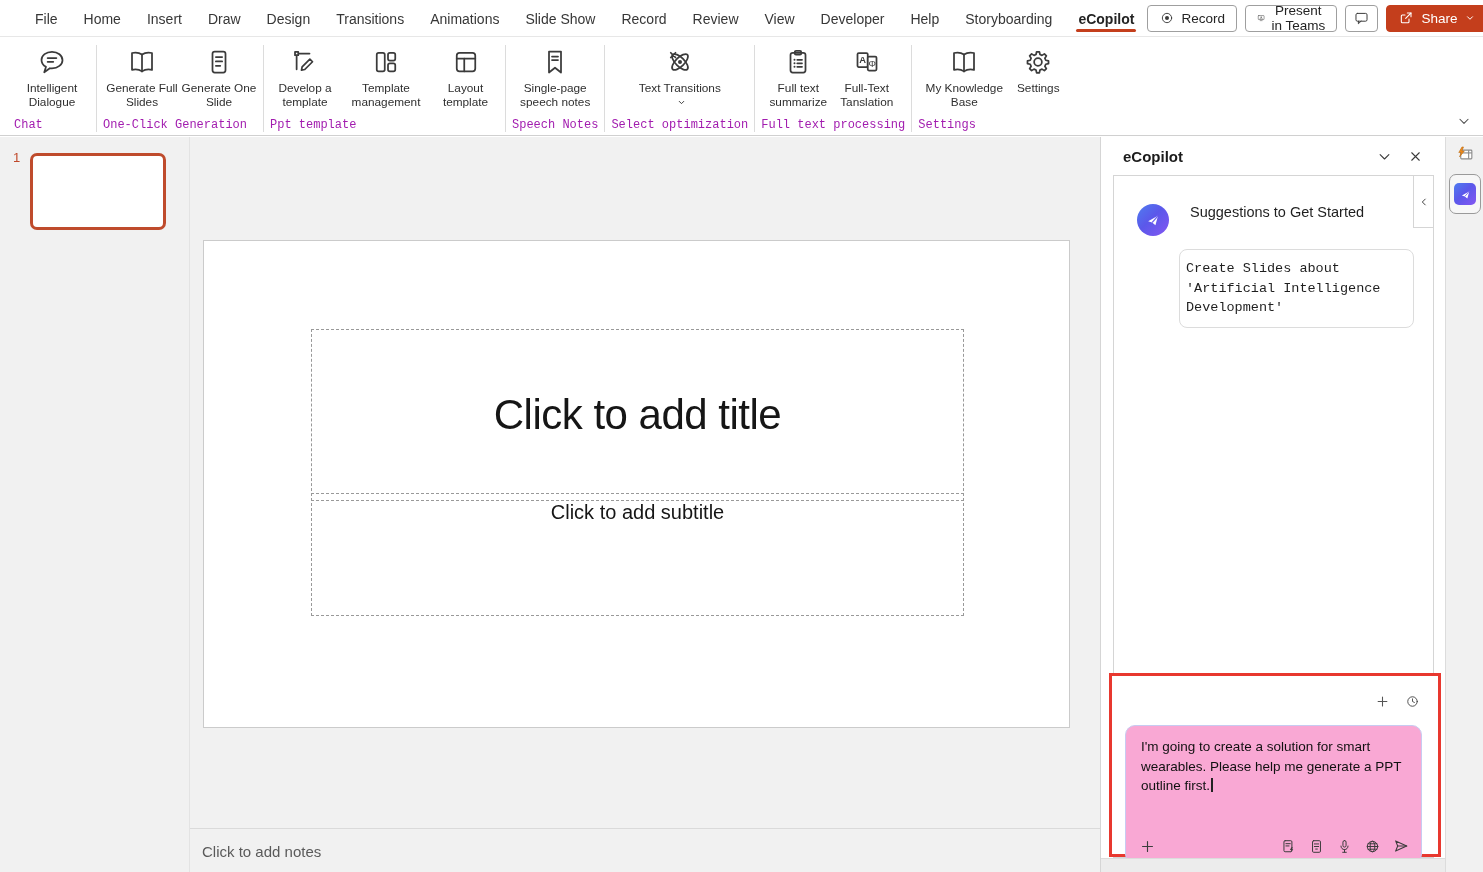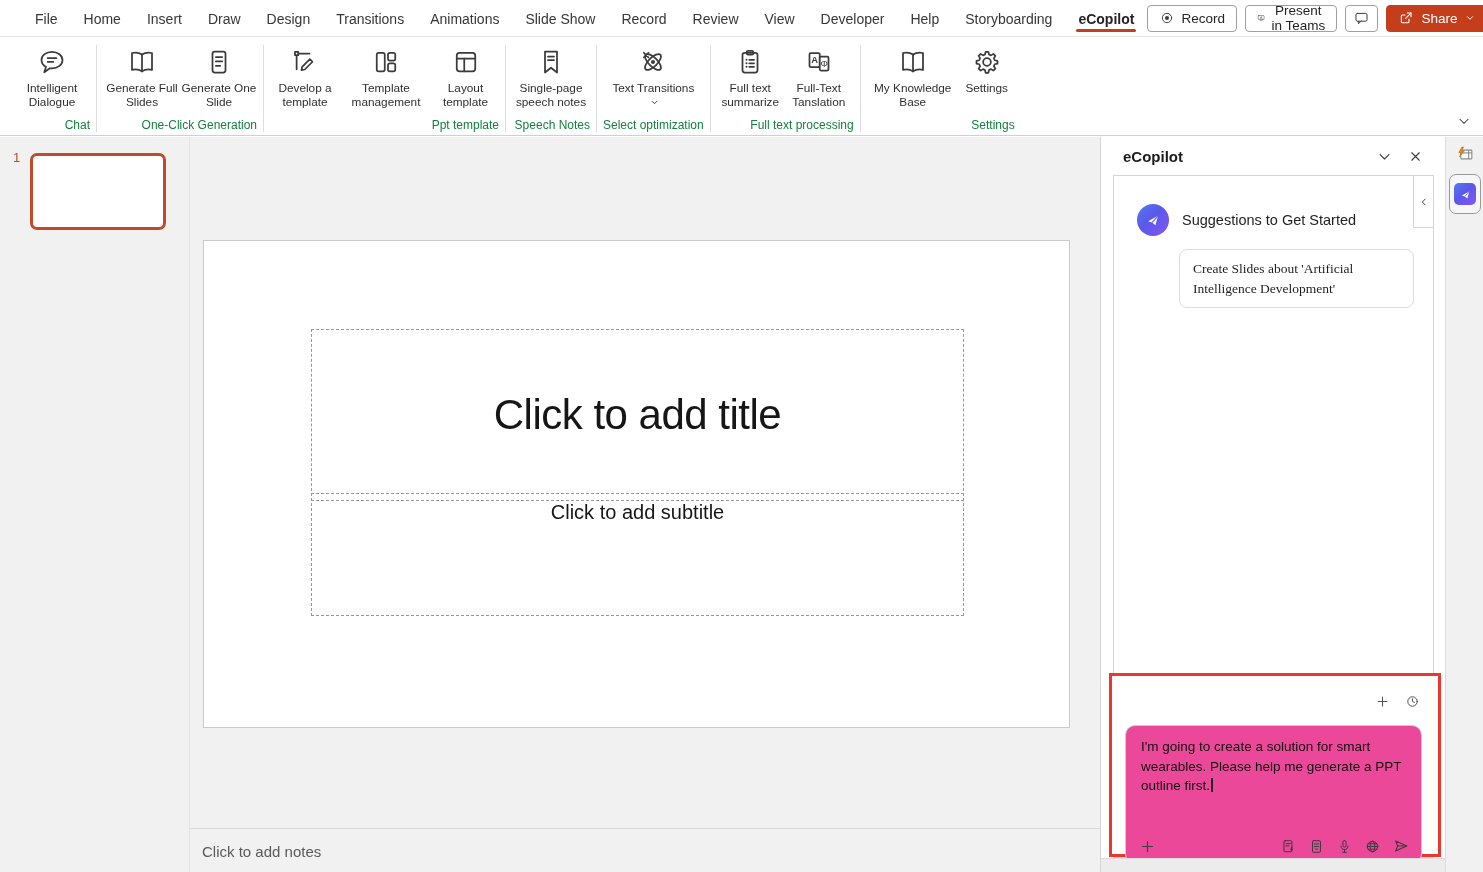--- a/index.html
+++ b/index.html
@@ -26,21 +26,21 @@
   
   .ribbon { position:absolute; top:36px; left:0; right:0; height:100px; background:#fff;
             border-top:1px solid #e7e7e7; border-bottom:1px solid #d0d0d0; }
   .rb-groups { display:flex; align-items:stretch; height:99px; padding:2px 0 0 10px; }
   .rb-group { display:flex; flex-direction:column; padding:0 4px; }
   .rb-buttons { flex:1; display:flex; justify-content:center; }
   .rb-btn { display:flex; flex-direction:column; align-items:center; padding-top:7px;
             background:transparent; border:none; font-family:inherit; cursor:default; }
   .rb-icon { height:32px; display:flex; align-items:center; justify-content:center; }
   .rb-label { margin-top:3px; font-size:11.8px; line-height:14px; color:#2f2f2f; text-align:center; }
-  .rb-caption { height:20px; font-size:12px; color:#15803d; text-align:right; white-space:nowrap; padding-top:2px; }
+  .rb-caption { height:20px; font-size:12px; color:#a21caf; text-align:left; white-space:nowrap; padding-top:2px;font-family:Liberation Mono, monospace; }
   .rb-sep { width:1px; background:#dcdcdc; margin:6px 2px 4px; }
   .w52{width:56px}.w66{width:67px}.w70{width:70px}.w74{width:76px}.w78{width:78px}.w90{width:92px}.w100{width:84px}
   .rb-btn .cap74{max-width:74px; display:inline;}
   .dd-chip { display:inline-block; vertical-align:-1px; margin-left:3px; }
   .ribbon-collapse { position:absolute; right:12px; bottom:4px; background:none; border:none; }
   svg.ic { stroke:#3b3b3b; fill:none; stroke-width:1.4; stroke-linecap:round; stroke-linejoin:round; }
   svg.ic .fl { fill:#3b3b3b; stroke:none; }
   svg.ic text { fill:#3b3b3b; stroke:none; font-family:"Liberation Sans",sans-serif; }
 
   
@@ -67,35 +67,35 @@
              border-left:1px solid #d5d5d5; }
   .cp-header { position:absolute; top:0; left:0; right:0; height:38px; display:flex; align-items:center;
                padding:0 14px 0 22px; }
   .cp-title { font-size:15px; font-weight:700; color:#1b1b1b; flex:1; }
   .cp-hicon { padding:3px 8px; background:none; border:none; display:flex; }
   .cp-card { position:absolute; left:12px; right:11px; top:38px; bottom:14px; background:#fff;
              border:1px solid #d5d5d5; }
   .cp-collapse { position:absolute; top:0; right:0; width:20px; height:52px; background:#fff;
                  border:none; border-left:1px solid #d5d5d5; border-bottom:1px solid #d5d5d5;
                  display:flex; align-items:center; justify-content:center; }
-  .sugg-row { position:absolute; top:28px; left:23px; right:24px; display:flex; align-items:center; gap:13px; }
+  .sugg-row { position:absolute; top:28px; left:23px; right:24px; display:flex; align-items:flex-start; gap:21px; }
   .cp-logo { width:32px; height:32px; border-radius:50%; flex:0 0 32px;
              background:linear-gradient(135deg,#4f7df0 0%,#5b58ea 45%,#8457f2 100%);
              display:flex; align-items:center; justify-content:center; }
   .sugg-title { font-size:14.5px; color:#1f1f1f; }
   .sugg-chip { position:absolute; left:65px; top:73px; width:235px; background:#fff;
-               border:1px solid #dcdcdc; border-radius:8px; padding:9px 13px;
-               font-size:13.5px; line-height:19.5px; color:#1f1f1f; text-align:left; font-family:Liberation Serif, serif; }
+               border:1px solid #dcdcdc; border-radius:8px; padding:9px 6px;
+               font-size:13.5px; line-height:19.5px; color:#1f1f1f; text-align:left; font-family:Liberation Mono, monospace; }
 
   .chat-annotated { position:absolute; left:8px; top:536px; width:332px; height:184px;
                     border:3px solid #e8382f; background:#fff; }
   .chat-top-icons { position:absolute; top:18px; right:18px; display:flex; gap:15px; }
   .chat-top-icons button { background:none; border:none; display:flex; }
   .chat-input { position:absolute; left:13px; top:49px; width:297px; height:139px;
-                border:1.5px solid #c7cbf1; border-radius:10px; background:#ec4899; }
+                border:1.5px solid #c7cbf1; border-radius:10px; background:#f9a8d4; }
   .chat-text { padding:11px 14px 0 15px; font-size:13.5px; line-height:19.5px; color:#111; }
   .caret { display:inline-block; width:1.5px; height:14px; background:#222; vertical-align:-2px; margin-left:1px; }
   .chat-toolbar { position:absolute; left:13px; right:11px; bottom:8px; display:flex; align-items:center; }
   .chat-toolbar .spacer { flex:1; }
   .chat-toolbar button { background:none; border:none; display:flex; padding:0; margin-left:11px; }
   .chat-toolbar button:first-child { margin-left:0; }
   .cp-bottom-strip { position:absolute; left:0; right:0; bottom:0; height:14px; background:#ececec;
                      border-top:1px solid #dcdcdc; }
 
   

